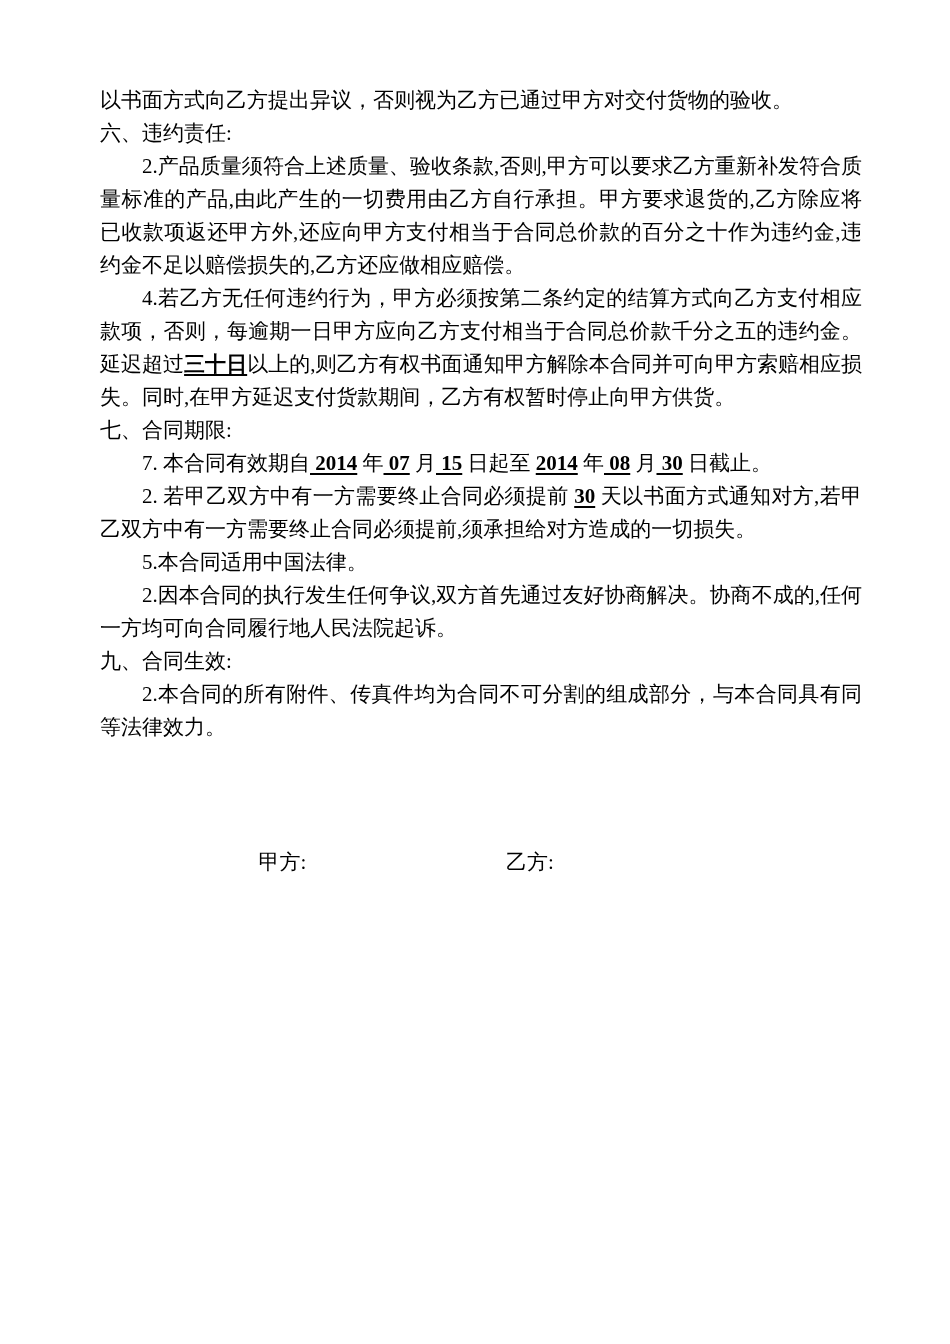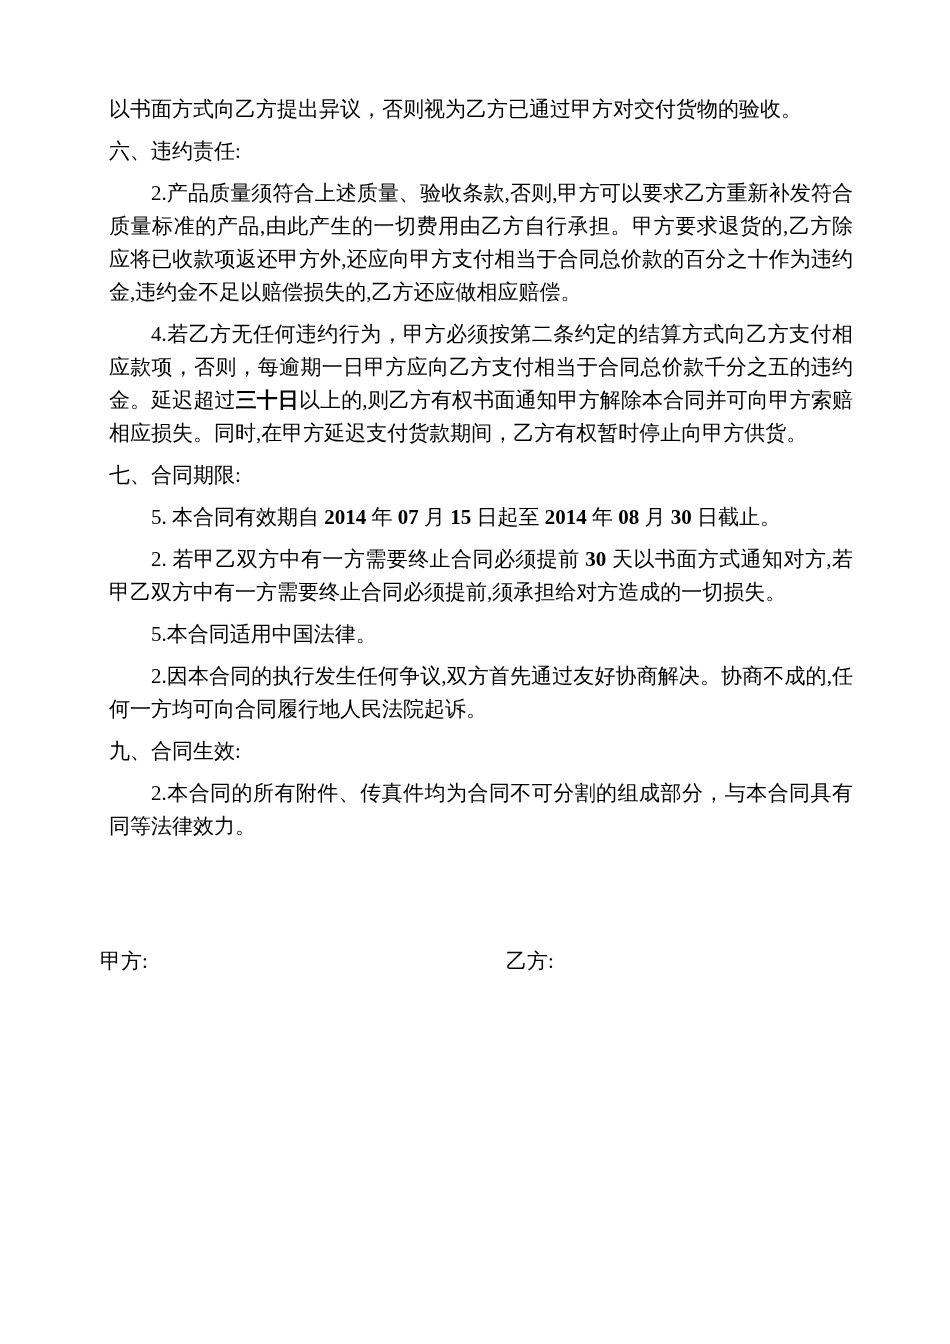--- a/index.html
+++ b/index.html
@@ -15,55 +15,56 @@
     background: #ffffff;
     box-sizing: border-box;
     padding: 84px 88px 0 100px;
     font-family: "Liberation Serif", "DejaVu Serif", serif;
     font-size: 21px;
     line-height: 33px;
     color: #000000;
     overflow: hidden;
   }
   .doc p {
-    margin: 9px;
+    margin: 0;
     text-align: justify;
   }
   .doc p.heading {
     font-weight: normal;
   }
   .doc p.indent {
     text-indent: 2em;
   }
   .seg-b { font-weight: bold; }
-  .seg-u { text-underline-offset: 3px; }
+  .seg-u { text-decoration: underline; text-underline-offset: 3px; }
   .sig-row {
     margin-top: 102px;
     white-space: nowrap;
   }
   .sig-row .party-a {
     display: inline-block;
     width: 365px;
+    text-align: center;
   }
   .sig-row .party-b {
     display: inline-block;
     margin-left: 41px;
   }
 </style>
 </head>
 <body>
 
 <div class="page">
   <div class="doc">
       <p class="body"><span>以书面方式向乙方提出异议，否则视为乙方已通过甲方对交付货物的验收。</span></p>
       <p class="heading"><span>六、违约责任:</span></p>
       <p class="body indent"><span>2.产品质量须符合上述质量、验收条款,否则,甲方可以要求乙方重新补发符合质量标准的产品,由此产生的一切费用由乙方自行承担。甲方要求退货的,乙方除应将已收款项返还甲方外,还应向甲方支付相当于合同总价款的百分之十作为违约金,违约金不足以赔偿损失的,乙方还应做相应赔偿。</span></p>
       <p class="body indent"><span>4.若乙方无任何违约行为，甲方必须按第二条约定的结算方式向乙方支付相应款项，否则，每逾期一日甲方应向乙方支付相当于合同总价款千分之五的违约金。延迟超过</span><span class="seg-b seg-u">三十日</span><span>以上的,则乙方有权书面通知甲方解除本合同并可向甲方索赔相应损失。同时,在甲方延迟支付货款期间，乙方有权暂时停止向甲方供货。</span></p>
       <p class="heading"><span>七、合同期限:</span></p>
-      <p class="body indent"><span>5. 本合同有效期自</span><span class="seg-b seg-u">&nbsp;2014</span><span> 年</span><span class="seg-b seg-u">&nbsp;07</span><span> 月</span><span class="seg-b seg-u">&nbsp;15</span><span> 日起至 </span><span class="seg-b seg-u">2014</span><span> 年</span><span class="seg-b seg-u">&nbsp;08</span><span> 月</span><span class="seg-b seg-u">&nbsp;30</span><span> 日截止。</span></p>
+      <p class="body indent"><span>7. 本合同有效期自</span><span class="seg-b seg-u">&nbsp;2014</span><span> 年</span><span class="seg-b seg-u">&nbsp;07</span><span> 月</span><span class="seg-b seg-u">&nbsp;15</span><span> 日起至 </span><span class="seg-b seg-u">2014</span><span> 年</span><span class="seg-b seg-u">&nbsp;08</span><span> 月</span><span class="seg-b seg-u">&nbsp;30</span><span> 日截止。</span></p>
       <p class="body indent"><span>2. 若甲乙双方中有一方需要终止合同必须提前 </span><span class="seg-b seg-u">30</span><span> 天以书面方式通知对方,若甲乙双方中有一方需要终止合同必须提前,须承担给对方造成的一切损失。</span></p>
       <p class="body indent"><span>5.本合同适用中国法律。</span></p>
       <p class="body indent"><span>2.因本合同的执行发生任何争议,双方首先通过友好协商解决。协商不成的,任何一方均可向合同履行地人民法院起诉。</span></p>
       <p class="heading"><span>九、合同生效:</span></p>
       <p class="body indent"><span>2.本合同的所有附件、传真件均为合同不可分割的组成部分，与本合同具有同等法律效力。</span></p>
     </div>
   <div class="sig-row">
     <span class="party-a">甲方:</span><span class="party-b">乙方:</span>
   </div>
 </div>

